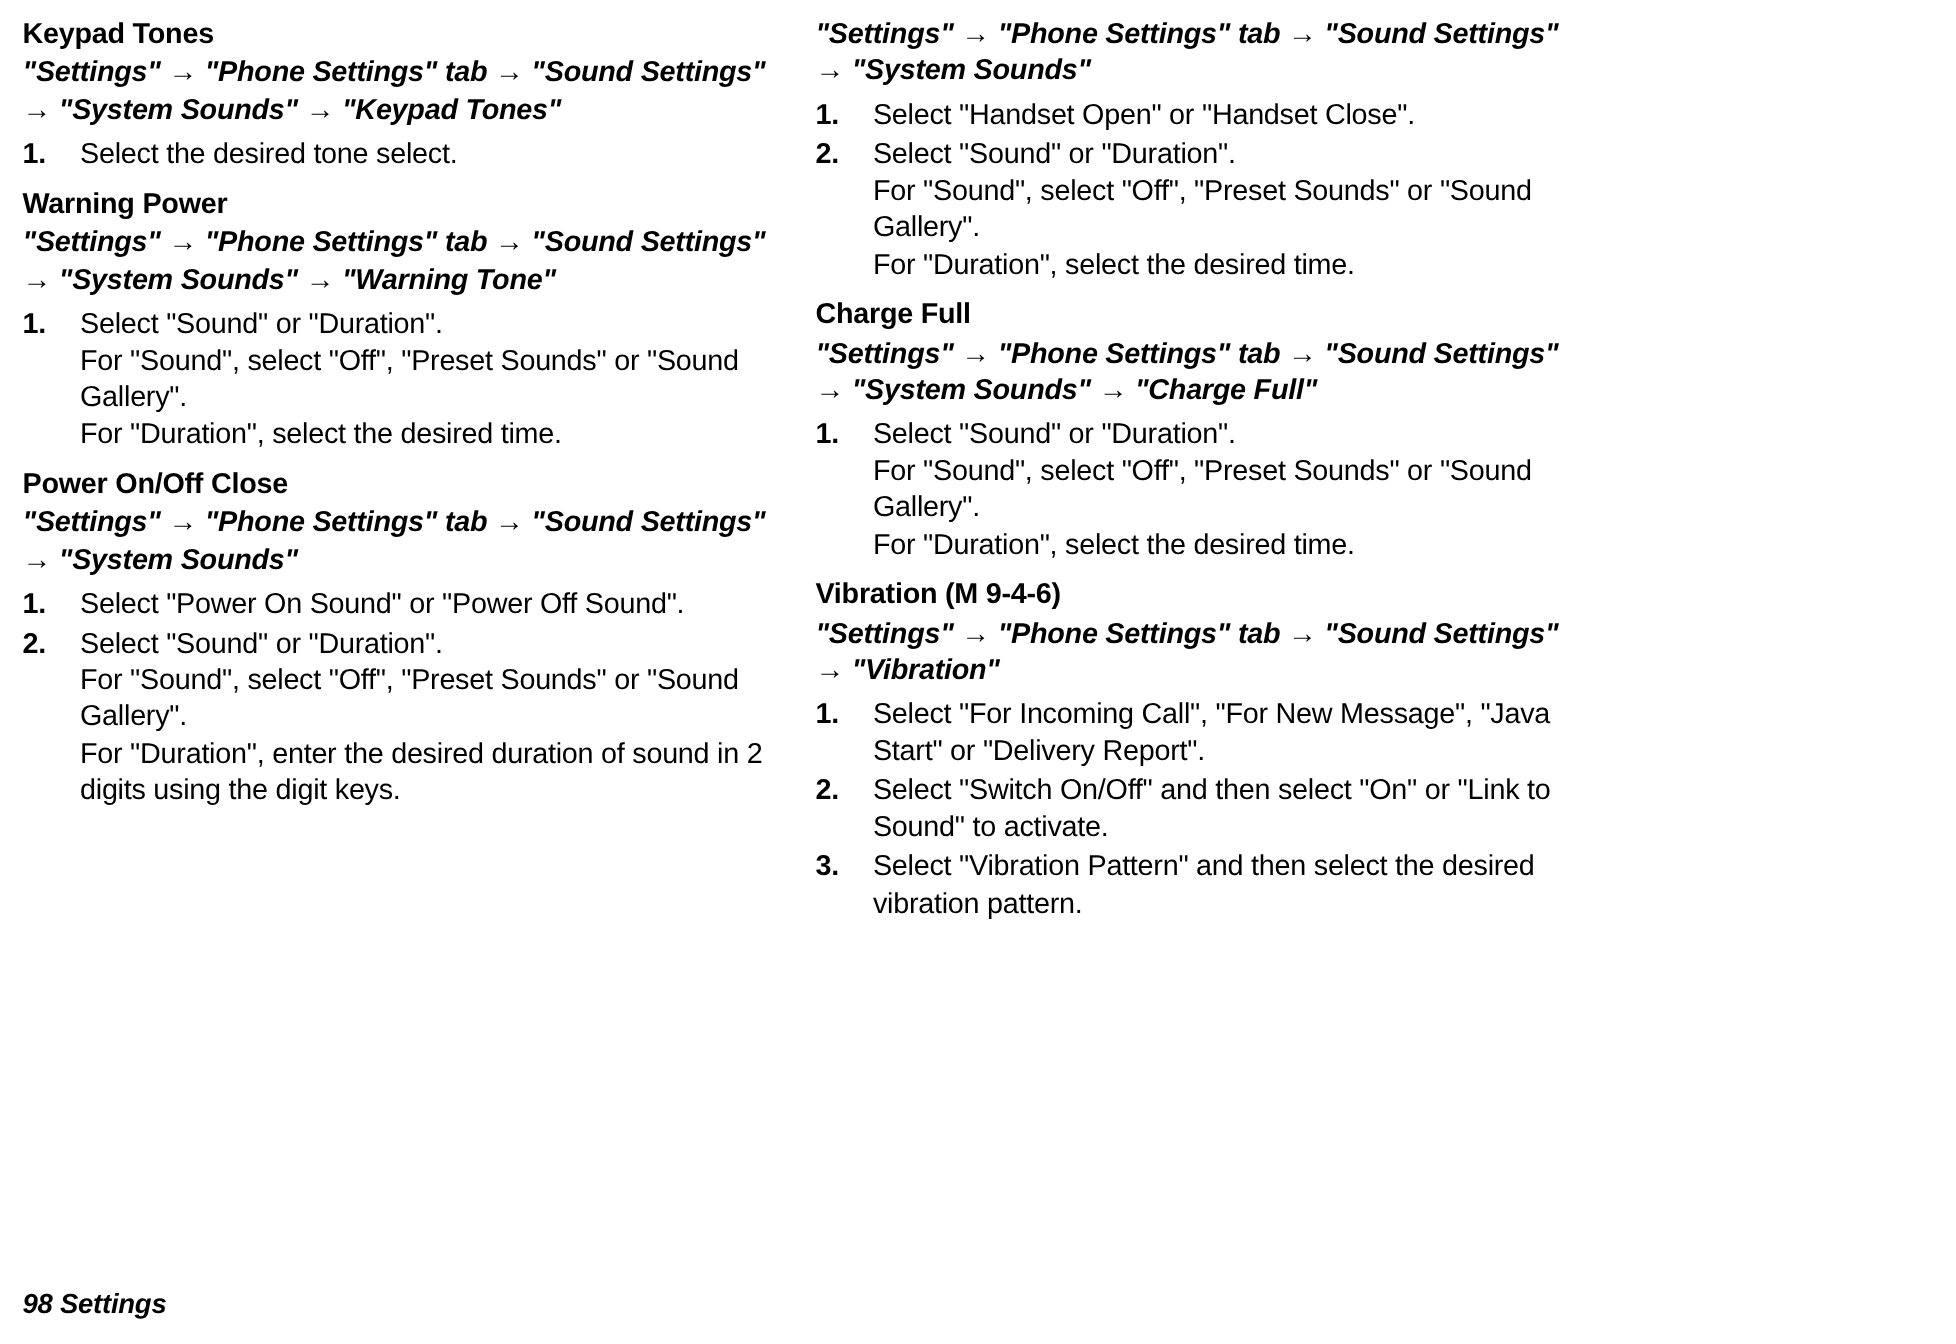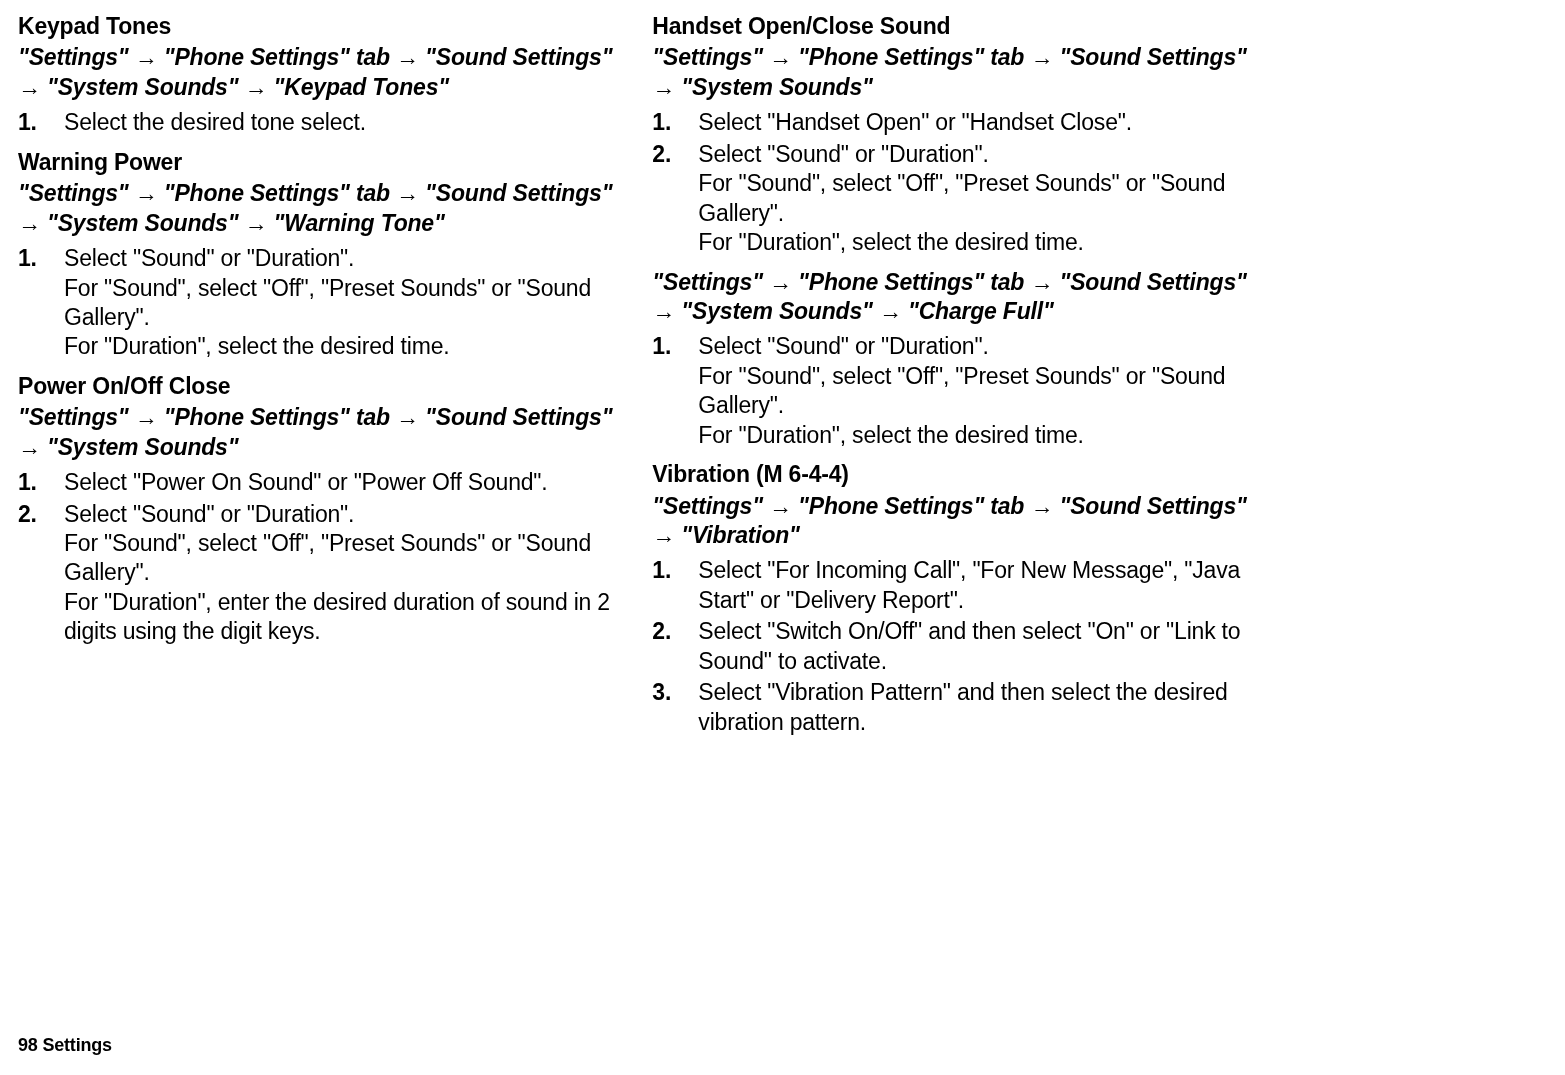--- a/index.html
+++ b/index.html
@@ -61,21 +61,22 @@
     width: 32px;
   }
   .sub {
     display: block;
   }
   .footer {
     position: absolute;
     bottom: 18px;
     left: 18px;
     font-weight: 700;
-    font-size: 18px;
+    font-size: 22px;
+    font-style: italic;
   }
   .arrow {
     font-style: normal;
     font-weight: 400;
   }
 </style>
 </head>
 <body>
 
 <div class="page">
@@ -106,37 +107,37 @@
             <li><span class="num">1.</span><span>Select "Power On Sound" or "Power Off Sound".</span></li>
             <li><span class="num">2.</span><span>Select "Sound" or "Duration".</span><span class="sub">For "Sound", select "Off", "Preset Sounds" or "Sound Gallery".</span><span class="sub">For "Duration", enter the desired duration of sound in 2 digits using the digit keys.</span></li>
           </ol>
       </div>
 
     </div>
 
     <div class="col col2">
 
       <div class="section">
-        <div class="section-title">Handset Open/Close Sound</div>
         <div class="path"><span>"Settings"</span> <span class="arrow">→</span> <span>"Phone Settings" tab</span> <span class="arrow">→</span> <span>"Sound Settings"</span> <span class="arrow">→</span> <span>"System Sounds"</span></div>
         <ol class="steps">
             <li><span class="num">1.</span><span>Select "Handset Open" or "Handset Close".</span></li>
             <li><span class="num">2.</span><span>Select "Sound" or "Duration".</span><span class="sub">For "Sound", select "Off", "Preset Sounds" or "Sound Gallery".</span><span class="sub">For "Duration", select the desired time.</span></li>
           </ol>
       </div>
 
       <div class="section">
+        <div class="section-title">Charge Full</div>
         <div class="path"><span>"Settings"</span> <span class="arrow">→</span> <span>"Phone Settings" tab</span> <span class="arrow">→</span> <span>"Sound Settings"</span> <span class="arrow">→</span> <span>"System Sounds"</span> <span class="arrow">→</span> <span>"Charge Full"</span></div>
         <ol class="steps">
             <li><span class="num">1.</span><span>Select "Sound" or "Duration".</span><span class="sub">For "Sound", select "Off", "Preset Sounds" or "Sound Gallery".</span><span class="sub">For "Duration", select the desired time.</span></li>
           </ol>
       </div>
 
       <div class="section">
-        <div class="section-title">Vibration (M 6-4-4)</div>
+        <div class="section-title">Vibration (M 9-4-6)</div>
         <div class="path"><span>"Settings"</span> <span class="arrow">→</span> <span>"Phone Settings" tab</span> <span class="arrow">→</span> <span>"Sound Settings"</span> <span class="arrow">→</span> <span>"Vibration"</span></div>
         <ol class="steps">
             <li><span class="num">1.</span><span>Select "For Incoming Call", "For New Message", "Java Start" or "Delivery Report".</span></li>
             <li><span class="num">2.</span><span>Select "Switch On/Off" and then select "On" or "Link to Sound" to activate.</span></li>
             <li><span class="num">3.</span><span>Select "Vibration Pattern" and then select the desired vibration pattern.</span></li>
           </ol>
       </div>
 
     </div>
   </div>

